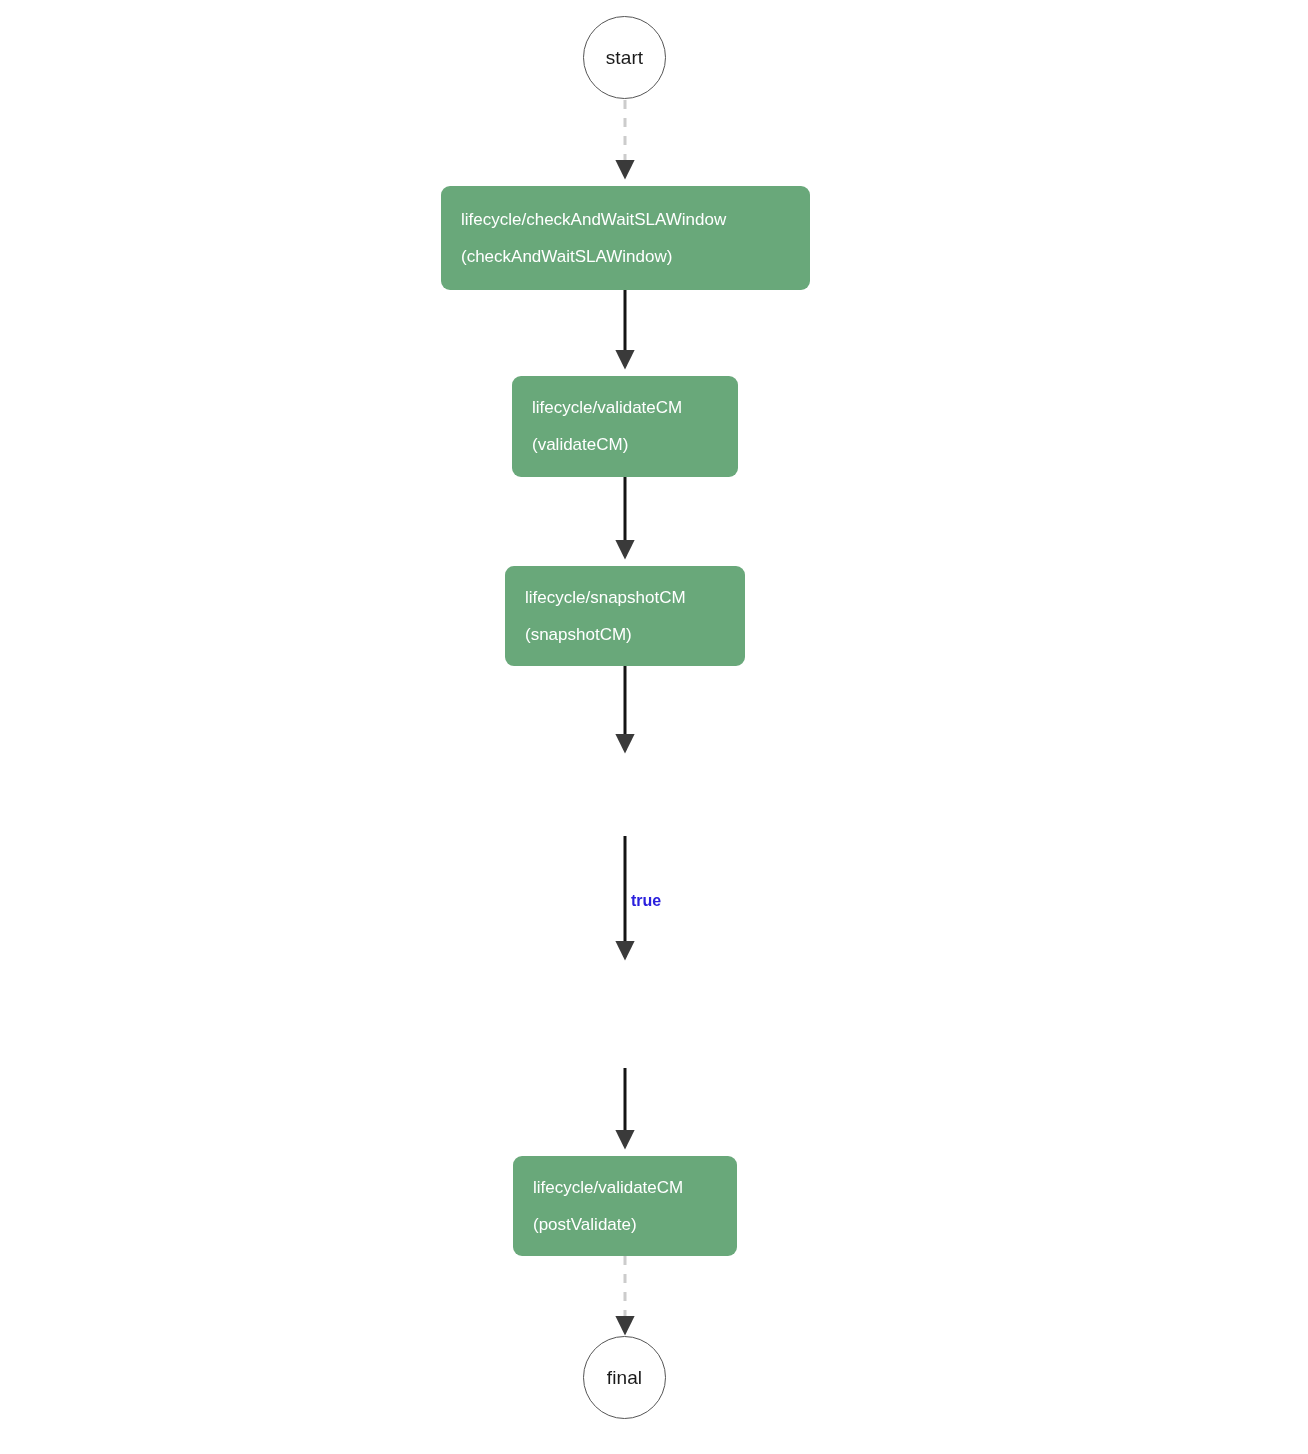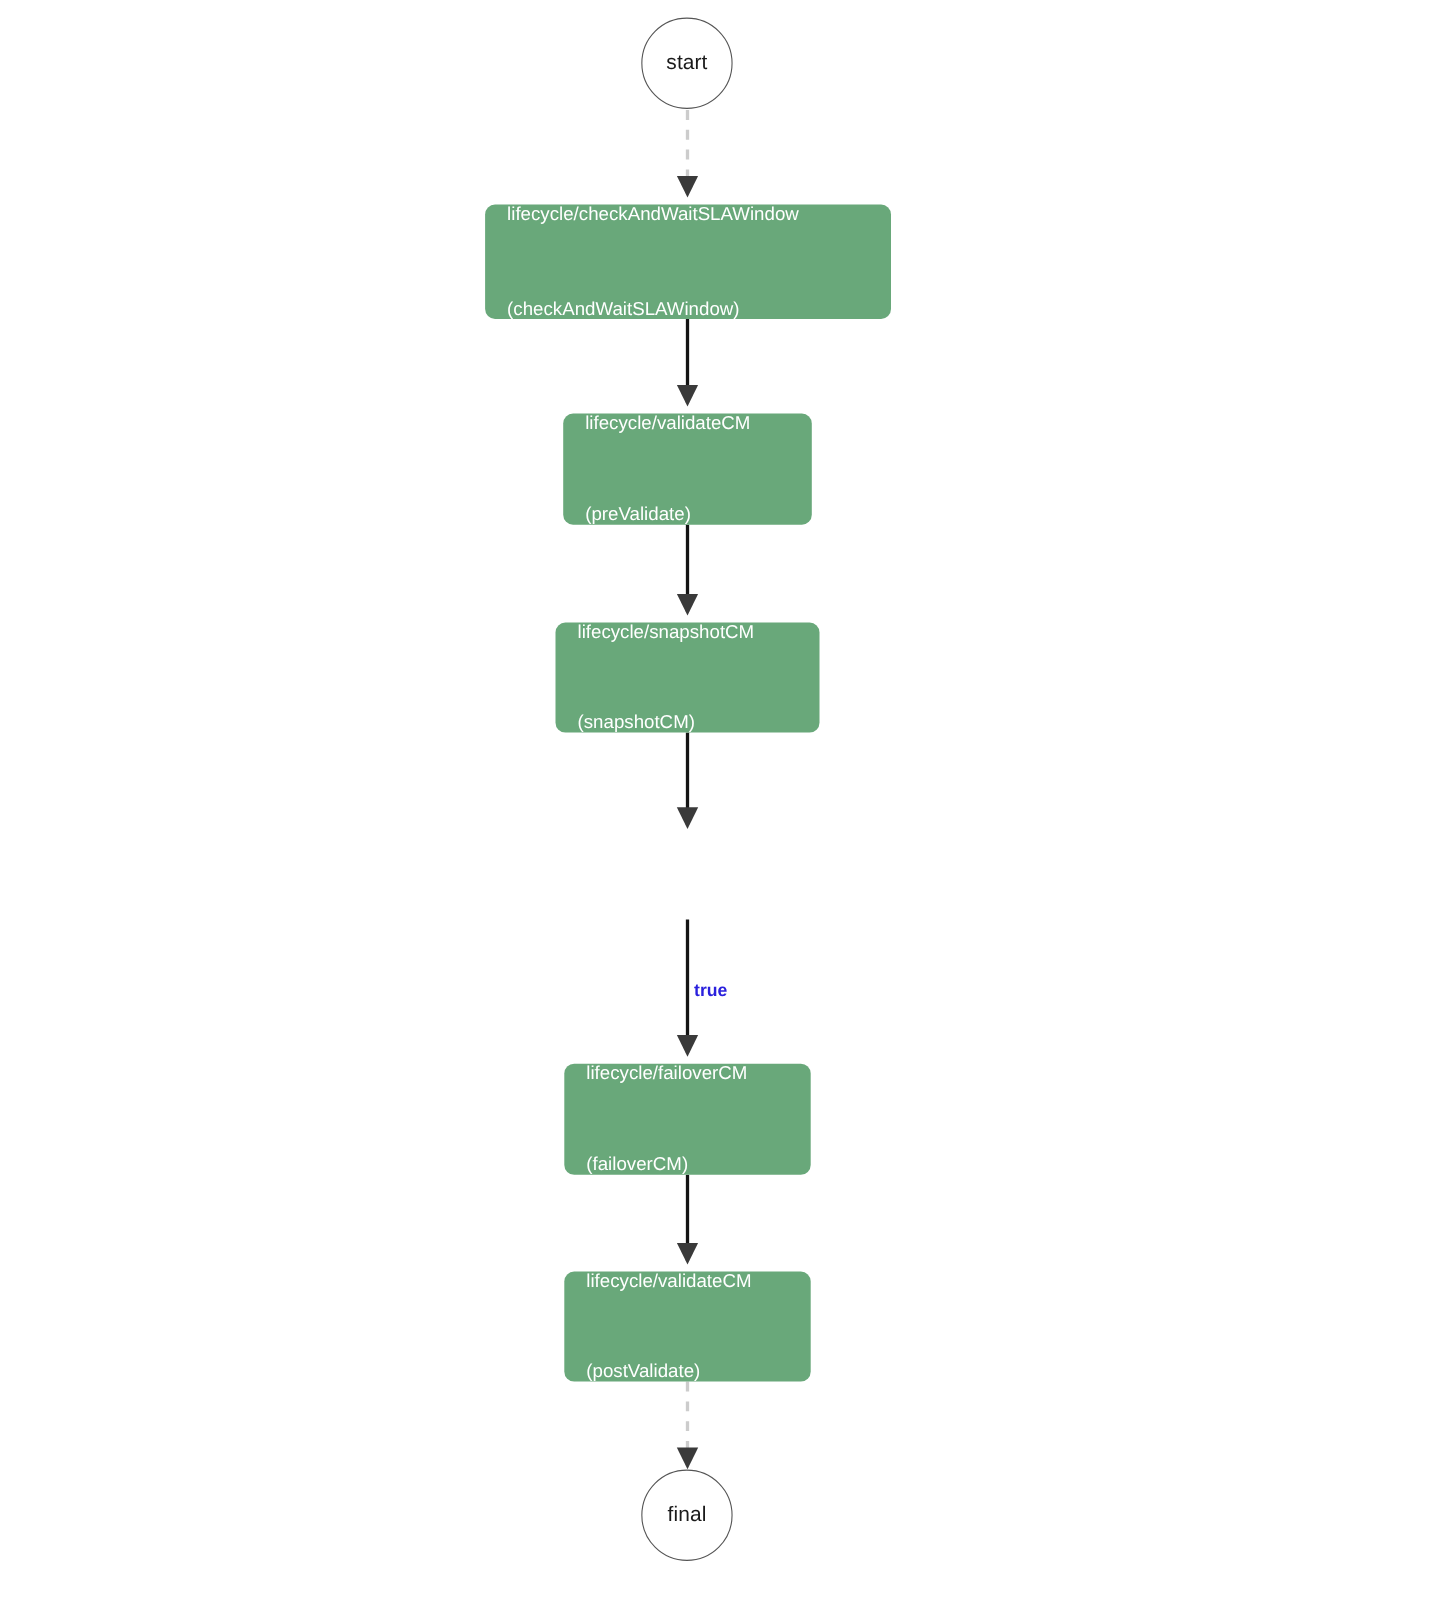--- a/index.html
+++ b/index.html
@@ -54,21 +54,21 @@
   }
 
   
   .process-node {
     position: absolute;
     background: #69a87a;
     border-radius: 9px;
     z-index: 3;
     display: flex;
     flex-direction: column;
-    justify-content: space-between;
+    justify-content: center;
     padding: 0 20px;
   }
   .process-line {
     color: #ffffff;
     font-size: 17px;
     line-height: 1.05;
     white-space: nowrap;
     text-align: left;
   }
   .process-line.primary { margin-bottom: 19px; }
@@ -137,35 +137,31 @@
     <span class="terminal-label">start</span>
   </div>
 
   <div class="process-node" style="left:441px; top:186px; width:369px; height:104px;">
     <span class="process-line primary">lifecycle/checkAndWaitSLAWindow</span>
     <span class="process-line">(checkAndWaitSLAWindow)</span>
   </div>
 
   <div class="process-node" style="left:512px; top:376px; width:226px; height:101px;">
     <span class="process-line primary">lifecycle/validateCM</span>
-    <span class="process-line">(preValidate)</span>
+    <span class="process-line">(validateCM)</span>
   </div>
 
   <div class="process-node" style="left:505px; top:566px; width:240px; height:100px;">
     <span class="process-line primary">lifecycle/snapshotCM</span>
     <span class="process-line">(snapshotCM)</span>
   </div>
 
 
   <div class="edge-label" style="left:631px; top:893px;">true</div>
 
-  <div class="process-node" style="left:513px; top:967px; width:224px; height:101px;">
-    <span class="process-line primary">lifecycle/failoverCM</span>
-    <span class="process-line">(failoverCM)</span>
-  </div>
 
   <div class="process-node" style="left:513px; top:1156px; width:224px; height:100px;">
     <span class="process-line primary">lifecycle/validateCM</span>
     <span class="process-line">(postValidate)</span>
   </div>
 
   <div class="terminal-node" style="left:583px; top:1336px;">
     <span class="terminal-label">final</span>
   </div>
 

